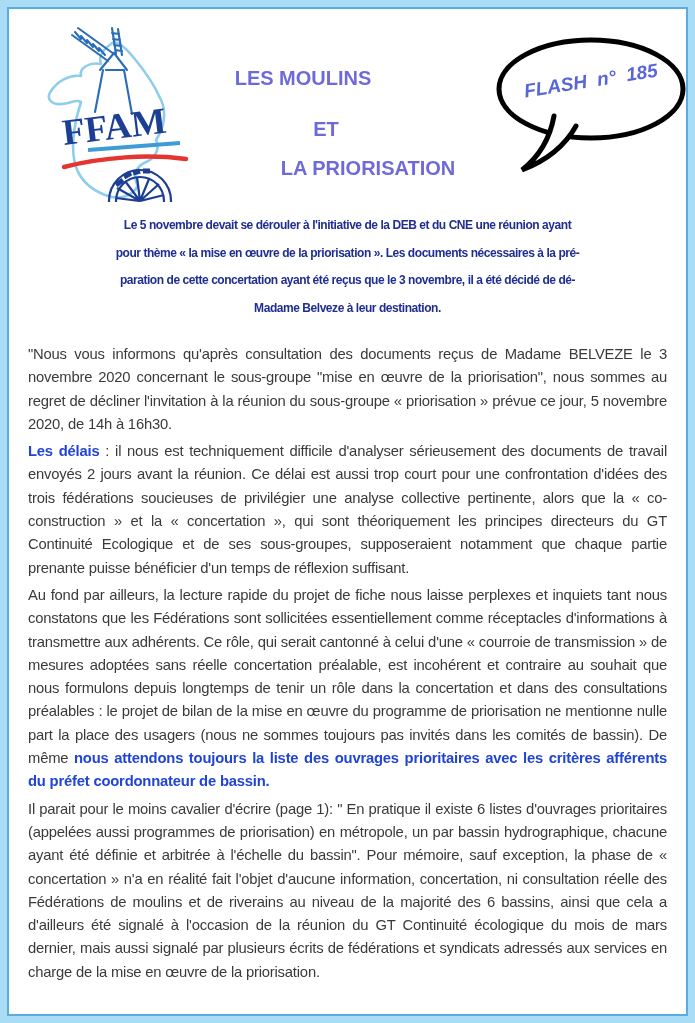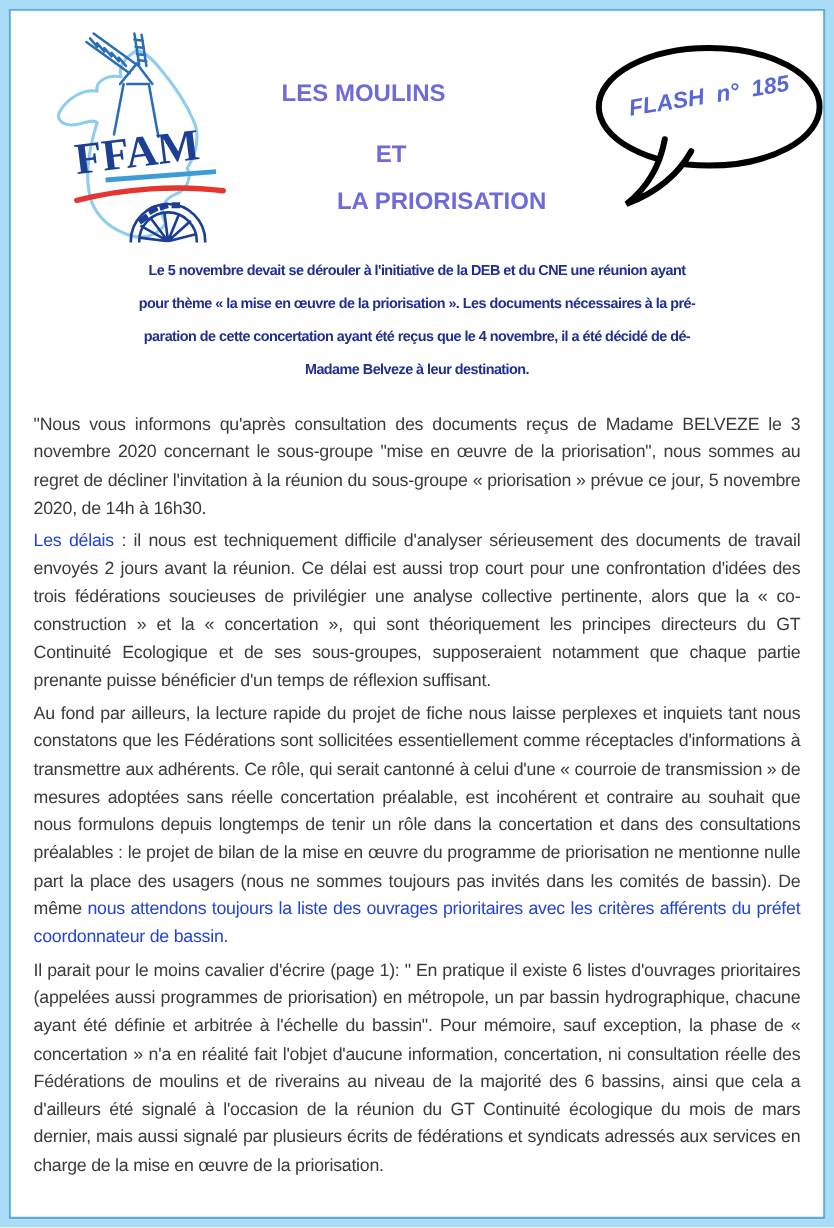--- a/index.html
+++ b/index.html
@@ -29,21 +29,21 @@
     font-size:12px;line-height:27.5px;letter-spacing:-0.45px;
   }
   .intro-line{white-space:nowrap;}
   .intro-line:nth-child(5){margin-top:4px;}
   .body-text{padding:21px 12px 0 12px;}
   .body-text p{
     margin:0 0 4px 0;font-size:14.8px;line-height:23.3px;color:var(--body-color,#3A3A3A);
     text-align:justify;letter-spacing:-0.2px;
   }
   .seg-normal{}
-  .seg-accent{color:var(--accent-color,#2144D4);font-weight:normal;}
+  .seg-accent{color:var(--accent-color,#2144D4);font-weight:bold;}
 </style>
 </head>
 <body>
 
 <div class="page">
   <div class="content">
 
     <div class="header">
 
       <svg class="logo-svg" width="170" height="176" viewBox="0 0 170 176">
@@ -79,21 +79,21 @@
           <path d="M62,82 C58,104 48,122 30,136 C56,126 74,110 84,92 Z" fill="#fff" stroke="none"></path>
           <path d="M62,82 C58,104 48,122 30,136 C56,126 74,110 84,92" fill="none" stroke="#000" stroke-width="5" stroke-linecap="round"></path>
         </svg>
         <div class="bubble-label">FLASH n° 185</div>
       </div>
     </div>
 
     <div class="intro">
         <div class="intro-line">Le 5 novembre devait se dérouler à l'initiative de la DEB et du CNE une réunion ayant</div>
         <div class="intro-line">pour thème « la mise en œuvre de la priorisation ». Les documents nécessaires à la pré-</div>
-        <div class="intro-line">paration de cette concertation ayant été reçus que le 4 novembre, il a été décidé de dé-</div>
+        <div class="intro-line">paration de cette concertation ayant été reçus que le 3 novembre, il a été décidé de dé-</div>
         <div class="intro-line">Madame Belveze à leur destination.</div>
       </div>
 
     <div class="body-text">
         <p><span class="seg-normal">"Nous vous informons qu'après consultation des documents reçus de Madame BELVEZE le 3 novembre 2020 concernant le sous-groupe "mise en œuvre de la priorisation", nous sommes au regret de décliner l'invitation à la réunion du sous-groupe « priorisation » prévue ce jour, 5 novembre 2020, de 14h à 16h30.</span></p>
         <p><span class="seg-accent">Les délais</span><span class="seg-normal"> : il nous est techniquement difficile d'analyser sérieusement des documents de travail envoyés 2 jours avant la réunion. Ce délai est aussi trop court pour une confrontation d'idées des trois fédérations soucieuses de privilégier une analyse collective pertinente, alors que la « co-construction » et la « concertation », qui sont théoriquement les principes directeurs du GT Continuité Ecologique et de ses sous-groupes, supposeraient notamment que chaque partie prenante puisse bénéficier d'un temps de réflexion suffisant.</span></p>
         <p><span class="seg-normal">Au fond par ailleurs, la lecture rapide du projet de fiche nous laisse perplexes et inquiets tant nous constatons que les Fédérations sont sollicitées essentiellement comme réceptacles d'informations à transmettre aux adhérents. Ce rôle, qui serait cantonné à celui d'une « courroie de transmission » de mesures adoptées sans réelle concertation préalable, est incohérent et contraire au souhait que nous formulons depuis longtemps de tenir un rôle dans la concertation et dans des consultations préalables : le projet de bilan de la mise en œuvre du programme de priorisation ne mentionne nulle part la place des usagers (nous ne sommes toujours pas invités dans les comités de bassin). De même </span><span class="seg-accent">nous attendons toujours la liste des ouvrages prioritaires avec les critères afférents du préfet coordonnateur de bassin.</span></p>
         <p><span class="seg-normal">Il parait pour le moins cavalier d'écrire (page 1): " En pratique il existe 6 listes d'ouvrages prioritaires (appelées aussi programmes de priorisation) en métropole, un par bassin hydrographique, chacune ayant été définie et arbitrée à l'échelle du bassin". Pour mémoire, sauf exception, la phase de « concertation » n'a en réalité fait l'objet d'aucune information, concertation, ni consultation réelle des Fédérations de moulins et de riverains au niveau de la majorité des 6 bassins, ainsi que cela a d'ailleurs été signalé à l'occasion de la réunion du GT Continuité écologique du mois de mars dernier, mais aussi signalé par plusieurs écrits de fédérations et syndicats adressés aux services en charge de la mise en œuvre de la priorisation.</span></p>
       </div>
 

